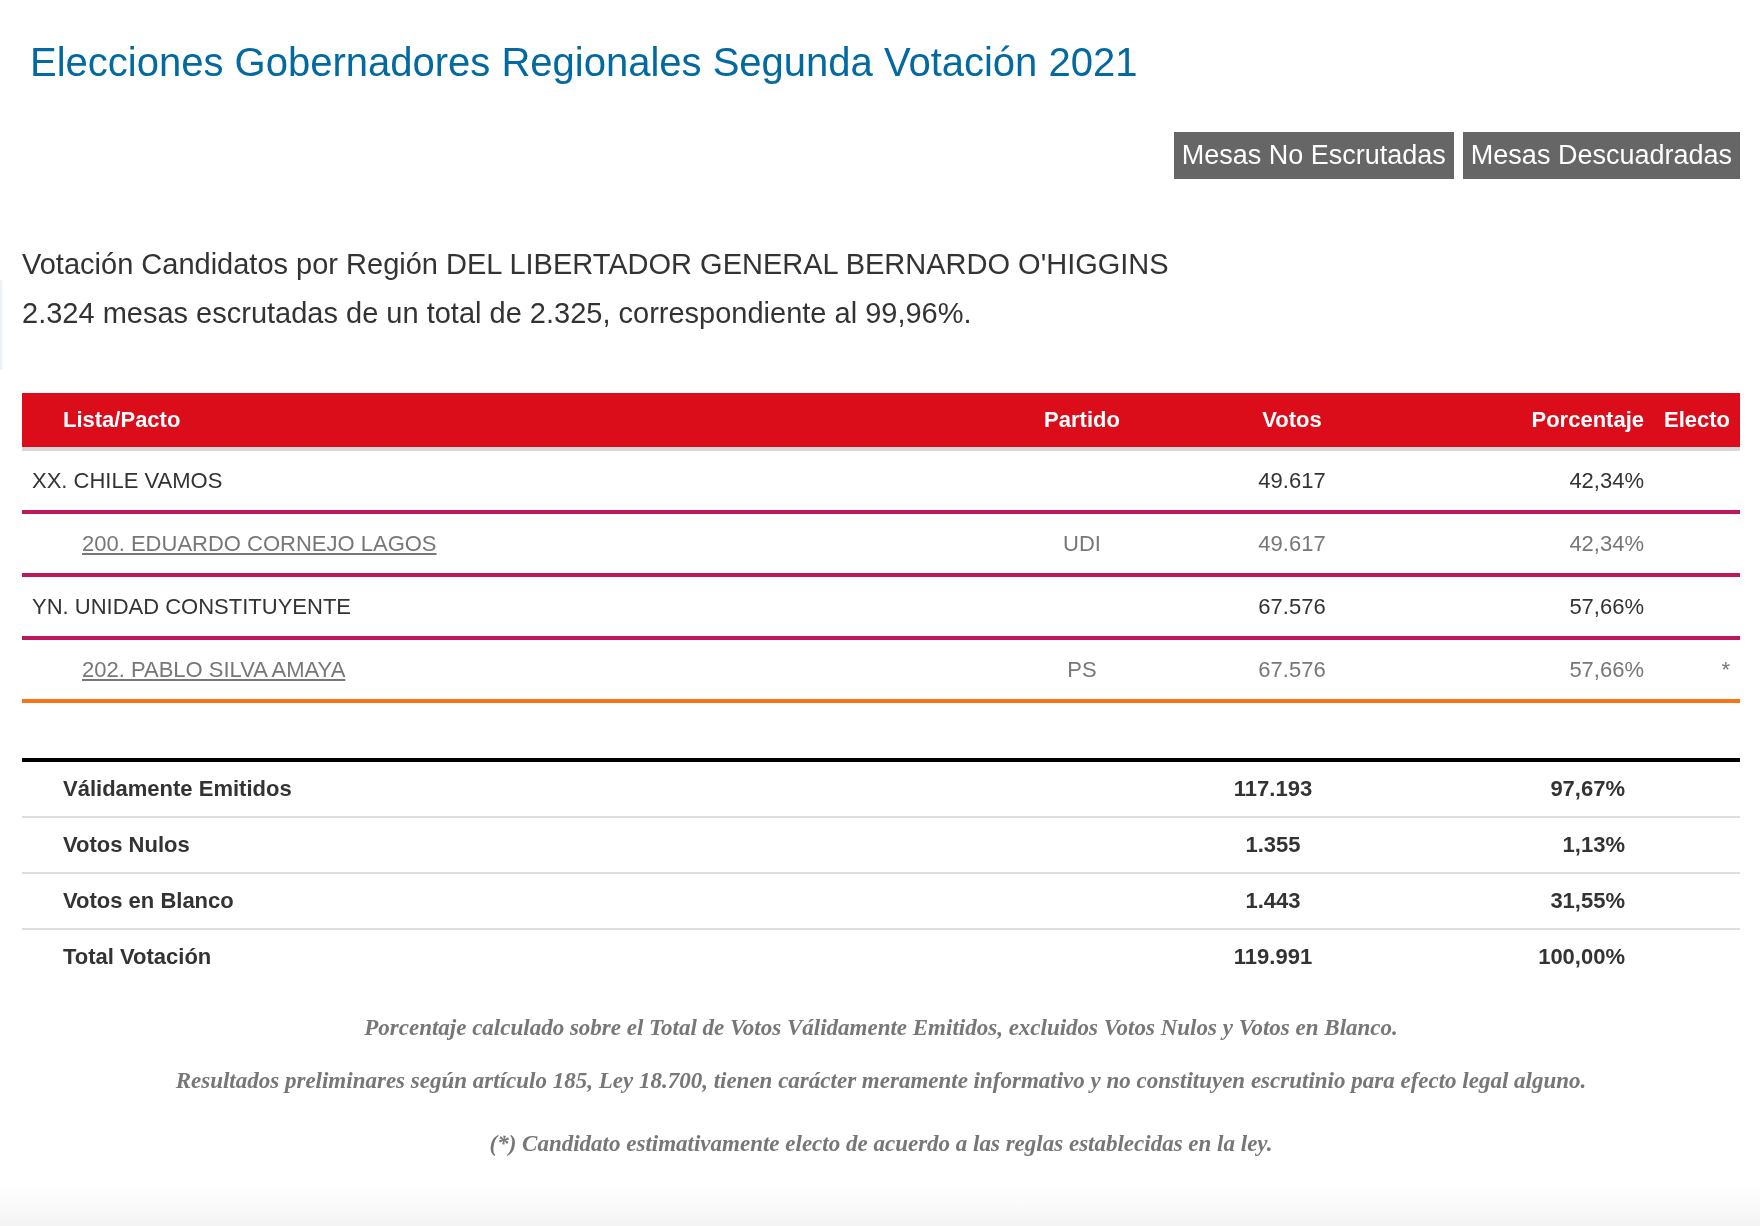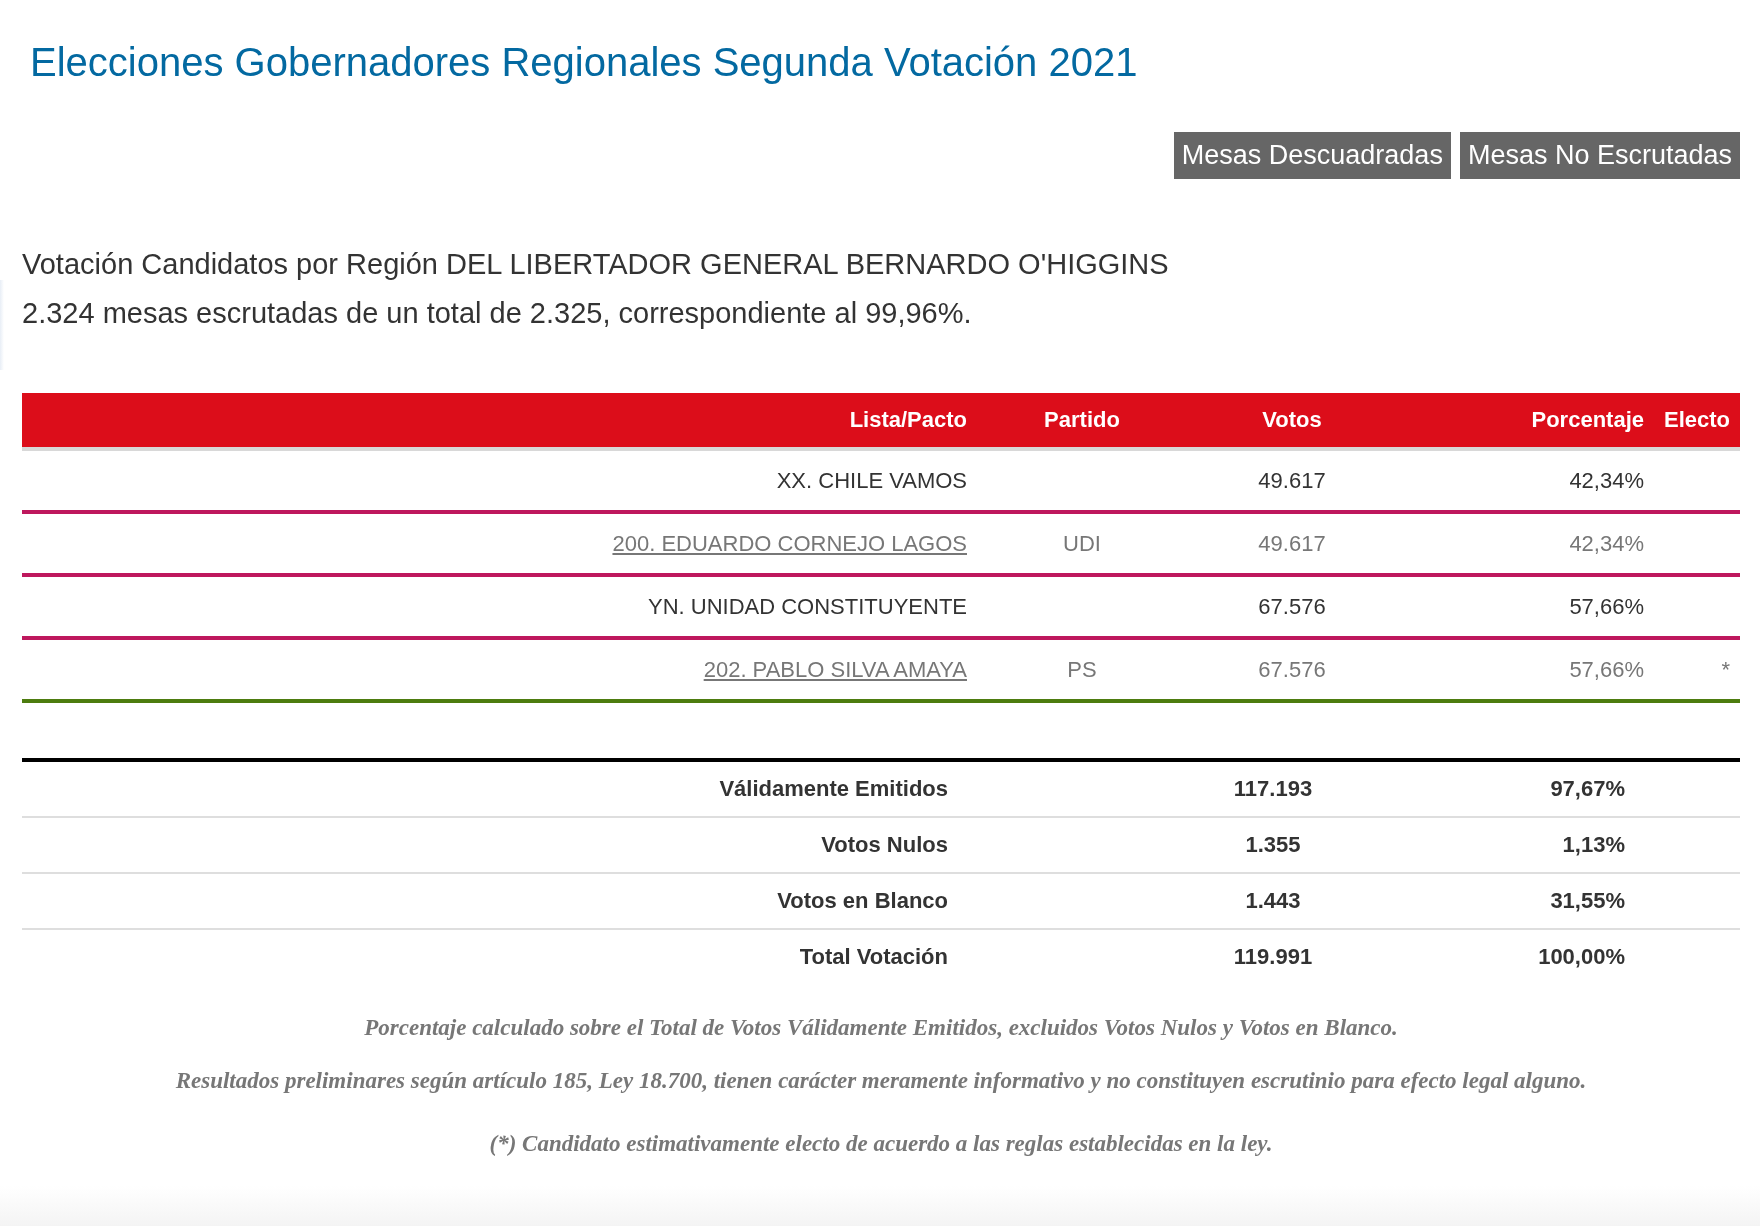--- a/index.html
+++ b/index.html
@@ -28,22 +28,22 @@
   .subtitle { position: absolute; left: 0; top: 240px; font-size: 29px; line-height: 49px; color: #333; white-space: nowrap; }
   .subtitle div { height: 49px; }
 
   table { border-collapse: collapse; width: 1718px; position: absolute; left: 0; }
   .results { top: 393px; }
   .results thead th {
     background: #dc0d1a; color: #fff; font-weight: bold; font-size: 22px;
     height: 54px; padding: 0; border-bottom: 4px solid #d8d8d8;
   }
   .results td { font-size: 22px; height: 59px; padding: 0; border-bottom: 4px solid #be185d; }
-  .results tr.last td { border-bottom: 4px solid #4d7c0f; }
-  .c1 { text-align: right; width: 885px; }
+  .results tr.last td { border-bottom: 4px solid #f97316; }
+  .c1 { text-align: left; width: 885px; }
   .c2 { text-align: center; width: 230px; }
   .c3 { text-align: center; width: 190px; }
   .c4 { text-align: right; width: 257px; }
   .c5 { text-align: right; }
   th.c1 { padding-left: 41px !important; }
   th.c2, td.c2 { padding-left: 0; }
   th.c5, td.c5 { padding-right: 10px !important; }
   tr.pact td { color: #333; }
   tr.pact td.c1 { padding-left: 10px; }
   tr.cand td { color: #777777; }
@@ -65,22 +65,22 @@
 </style>
 </head>
 <body>
 
 <div class="edge-shadow"></div>
 
 <div class="page">
   <h1 class="title">Elecciones Gobernadores Regionales Segunda Votación 2021</h1>
 
   <div class="actions">
+    <button class="btn">Mesas No Escrutadas</button>
     <button class="btn">Mesas Descuadradas</button>
-    <button class="btn">Mesas No Escrutadas</button>
   </div>
 
   <div class="subtitle">
     <div>Votación Candidatos por Región DEL LIBERTADOR GENERAL BERNARDO O'HIGGINS</div>
     <div>2.324 mesas escrutadas de un total de 2.325, correspondiente al 99,96%.</div>
   </div>
 
   <table class="results">
     <thead>
       <tr>

